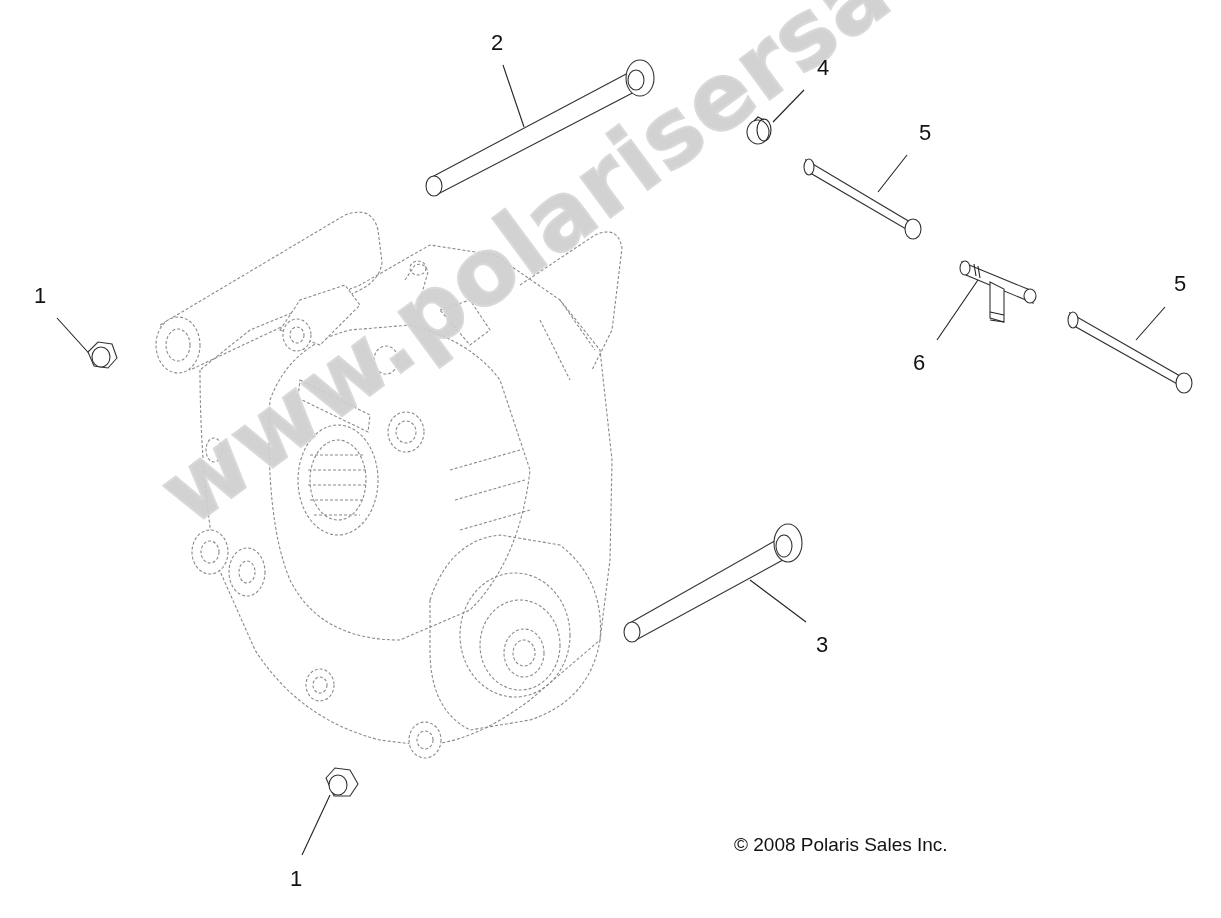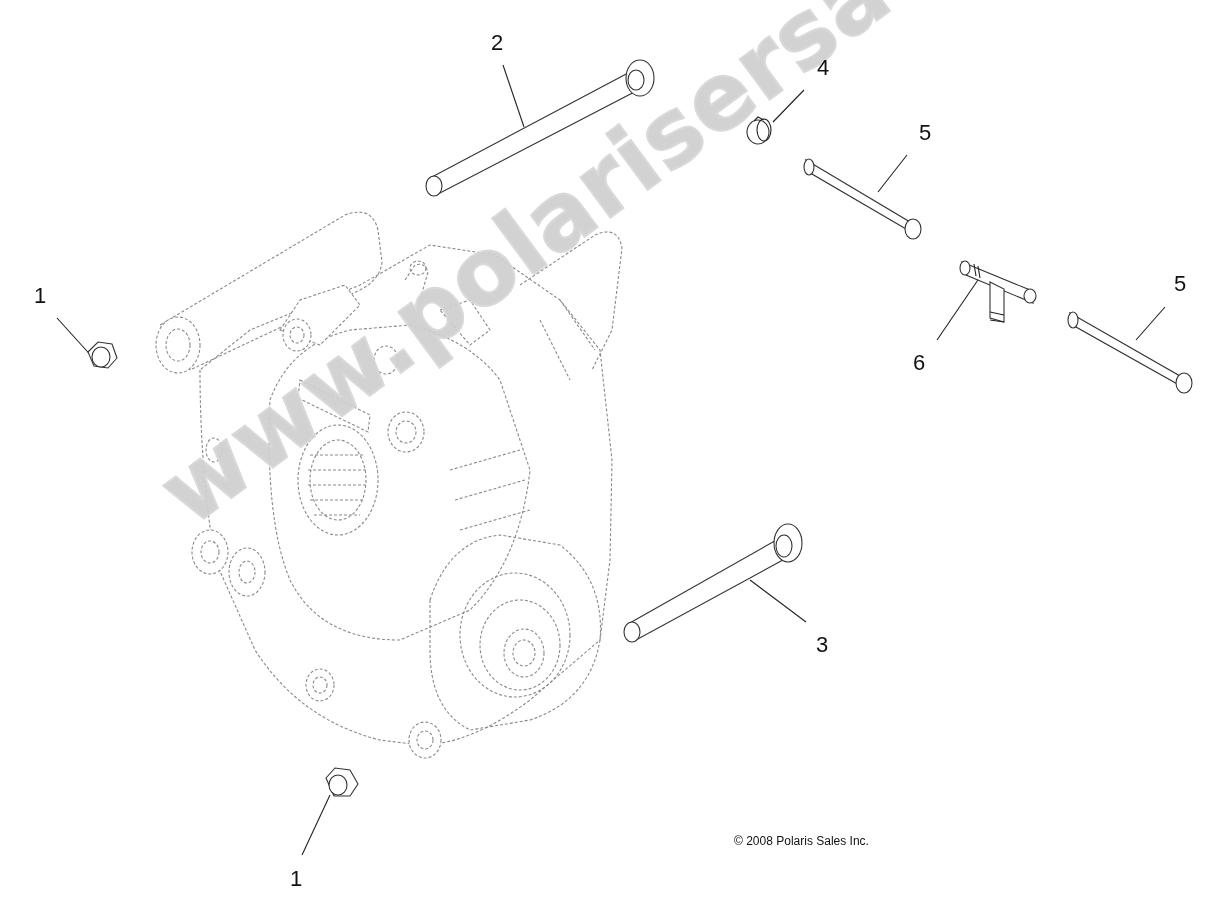--- a/index.html
+++ b/index.html
@@ -1,21 +1,21 @@
 <!DOCTYPE html>
 <html><head>
 <meta charset="utf-8">
 <style>
   html, body { margin: 0; padding: 0; background: #ffffff; }
   body { width: 1221px; height: 918px; position: relative; overflow: hidden;
          font-family: "Liberation Sans", sans-serif; }
   .canvas { position: absolute; left: 0; top: 0; width: 1221px; height: 918px; }
   .label { position: absolute; font-size: 22px; color: #111; line-height: 1;
            font-family: "Liberation Sans", sans-serif; }
-  .copyright { position: absolute; left: 734px; top: 834px; font-size: 12px; color: #111;
+  .copyright { position: absolute; left: 734px; top: 834px; font-size: 19px; color: #111;
                font-family: "Liberation Sans", sans-serif; white-space: nowrap; }
   .watermark { position: absolute; left: 140px; top: 460px; width: 960px;
                transform-origin: 0 0; transform: rotate(-36.5deg);
                font-family: "DejaVu Sans", sans-serif; font-weight: bold; font-size: 92px;
                color: #cfcfcf; letter-spacing: 1px; white-space: nowrap;
                -webkit-text-stroke: 2px #d6d6d6; opacity: 0.92; pointer-events: none; }
 </style>
 </head>
 <body>
 

